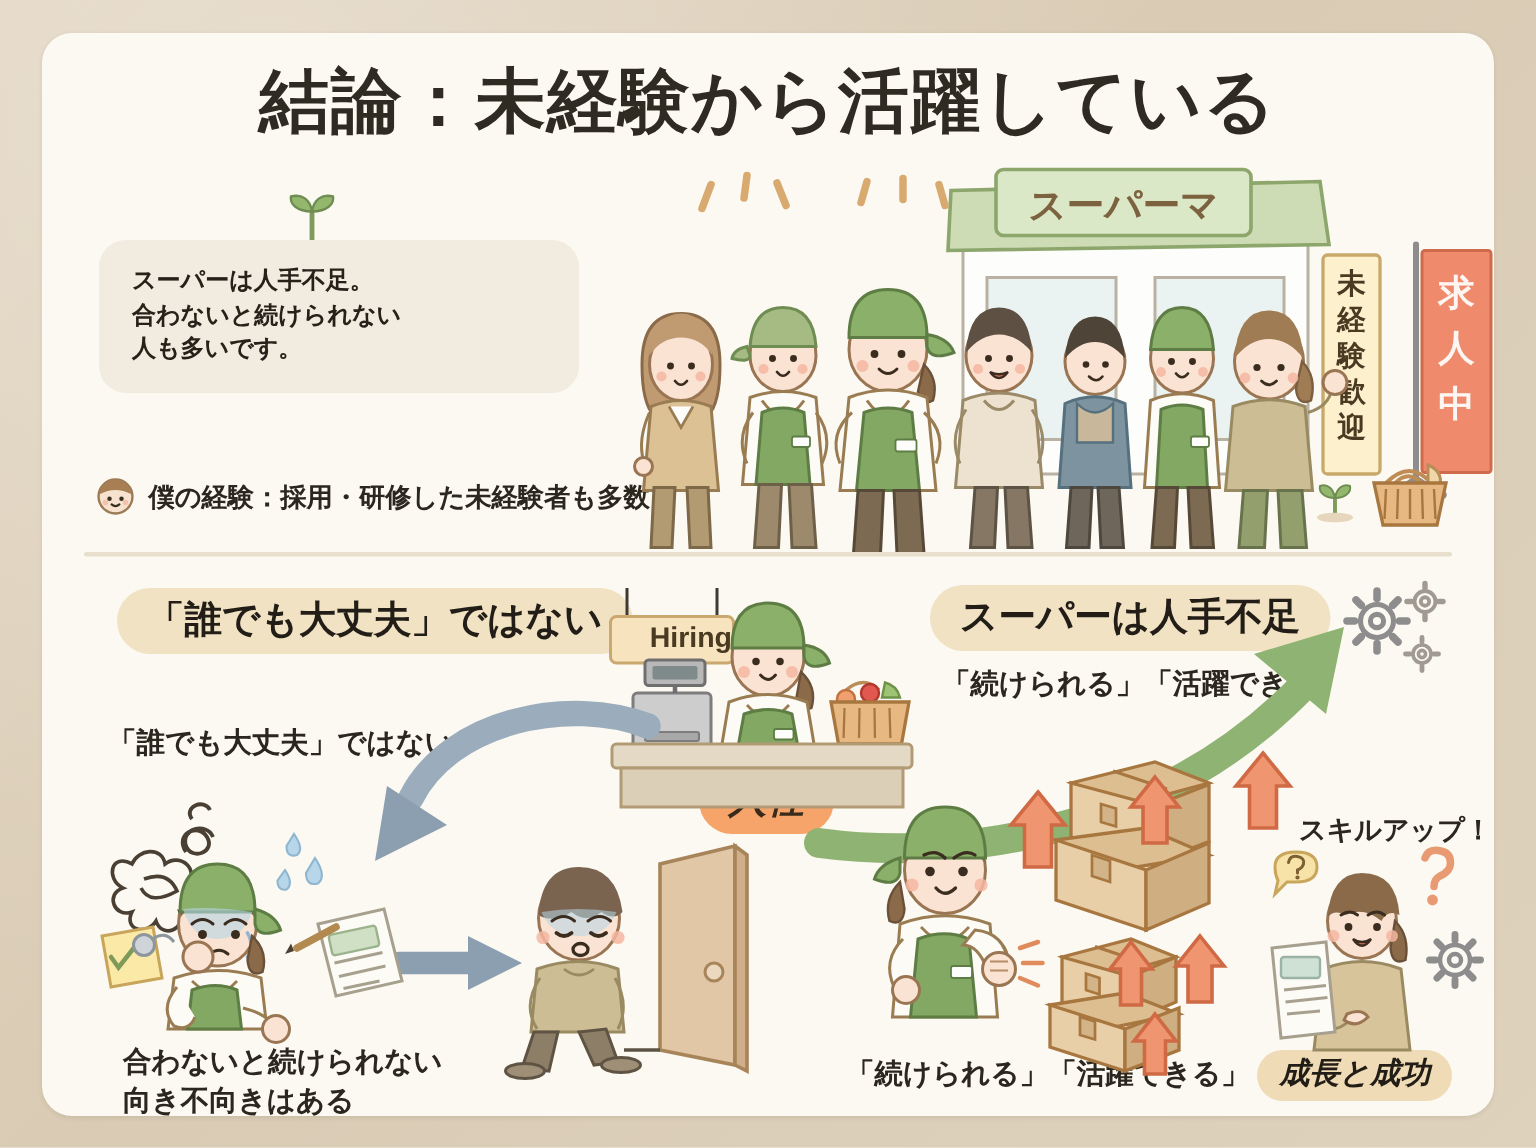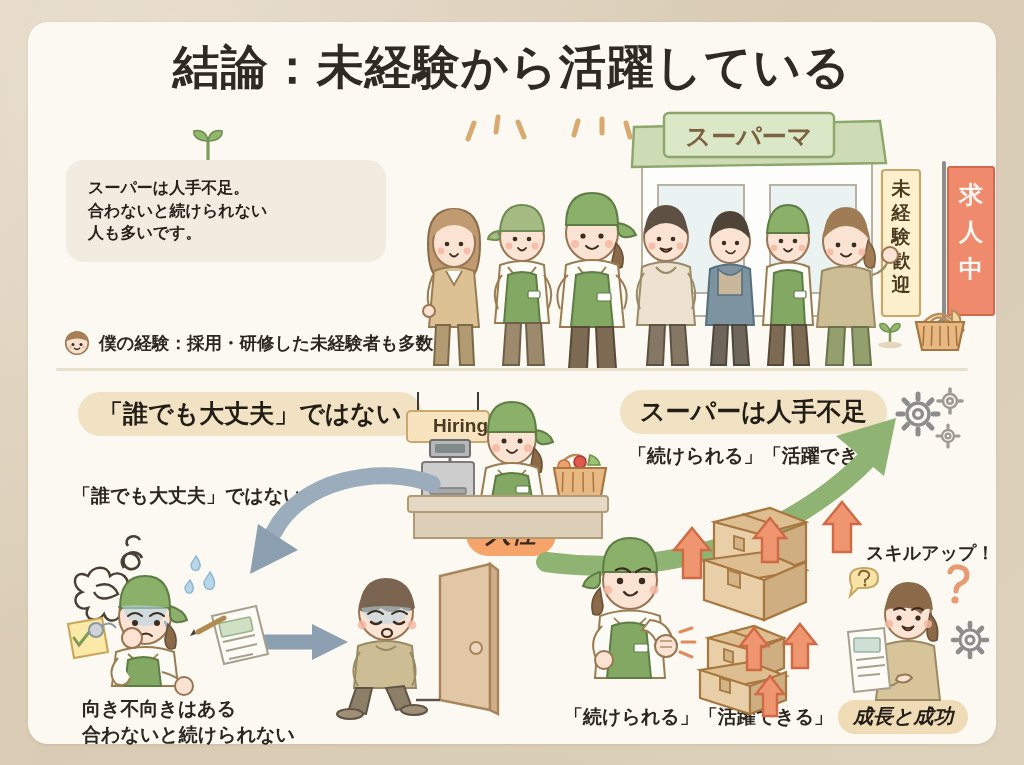--- a/index.html
+++ b/index.html
@@ -86,21 +86,21 @@
     position: absolute;
     left: 186px;
     top: 121px;
     width: 44px;
     height: 42px;
   }
 
   .exp-note {
     position: absolute;
     left: 64px;
-    top: 330px;
+    top: 318px;
     display: flex;
     align-items: center;
     gap: 9px;
   }
   .exp-note-text {
     font-size: 17.5px;
     font-weight: 700;
     color: #2b261e;
     white-space: nowrap;
   }
@@ -439,22 +439,22 @@
           <path d="M52 59 L52 56"></path>
         <path d="M44 48 L41 48"></path>
           <path d="M63 48 L60 48"></path>
       </g>
     </g>
   </svg>
 
   <div class="caption" id="caption-left-top">「誰でも大丈夫」ではない</div>
 
   <div class="caption" id="caption-left-bot">
+    <div>合わないと続けられない</div>
     <div>向き不向きはある</div>
-    <div>合わないと続けられない</div>
   </div>
 
   <div class="caption" id="caption-right-bot">「続けられる」「活躍できる」</div>
   <div class="caption" id="caption-skillup">スキルアップ！</div>
 
   <div class="pill-wrap" id="pill-nyusha">
     <span class="pill orange">入社</span>
   </div>
   <div class="pill-wrap" id="pill-success">
     <span class="pill tan-small">成長と成功</span>

